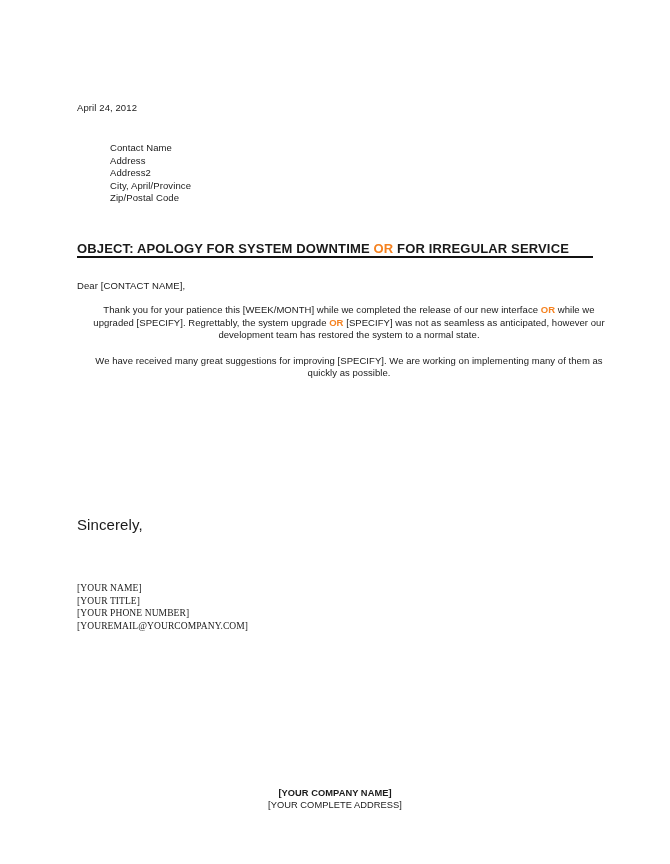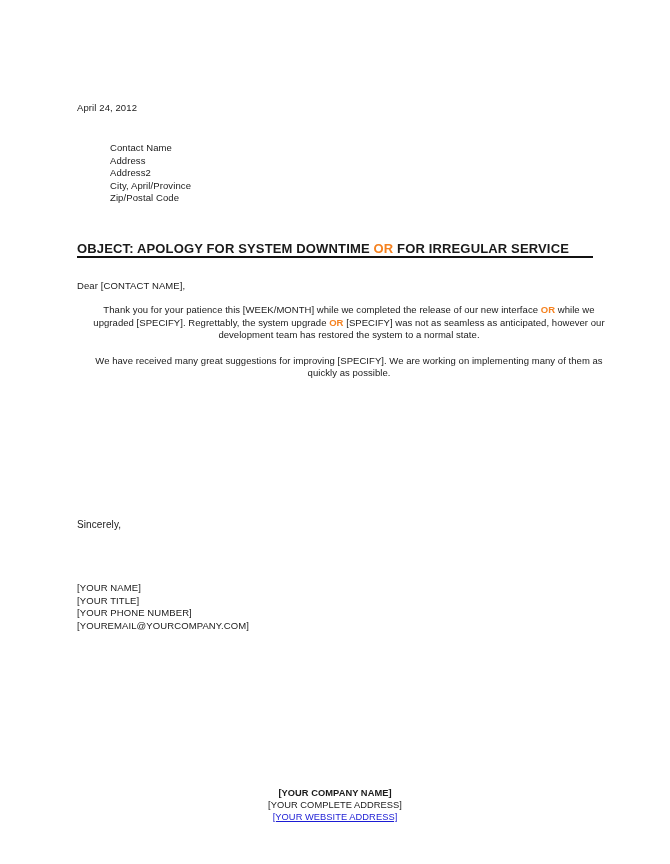--- a/index.html
+++ b/index.html
@@ -93,34 +93,34 @@
 
   .or-token {
     color: #F58220;
     font-weight: bold;
   }
 
   .closing {
     position: absolute;
     top: 519px;
     left: 0;
-    font-size: 10px;
+    font-size: 15px;
     line-height: 12.5px;
     letter-spacing: 0.1px;
   }
 
   .signature-block {
     position: absolute;
     top: 582px;
     left: 0;
     font-size: 9.5px;
     line-height: 12.6px;
     letter-spacing: 0.1px;
   }
-  .signature-block div { white-space: nowrap; }
+  .signature-block div { white-space: nowrap; font-family: Liberation Serif, serif; }
 
   .footer {
     position: absolute;
     top: 787px;
     left: 0;
     width: 670px;
     text-align: center;
     font-size: 9.3px;
     line-height: 12.2px;
     letter-spacing: 0.05px;
@@ -172,15 +172,14 @@
       <div>[YOUR TITLE]</div>
       <div>[YOUR PHONE NUMBER]</div>
       <div>[YOUREMAIL@YOURCOMPANY.COM]</div>
     </div>
 
   </div>
 
   <div class="footer">
     <div class="company">[YOUR COMPANY NAME]</div>
     <div>[YOUR COMPLETE ADDRESS]</div>
-    <div><span class="website">[YOUR WEBSITE ADDRESS]</span></div>
   </div>
 </div>
 
 </body></html>

